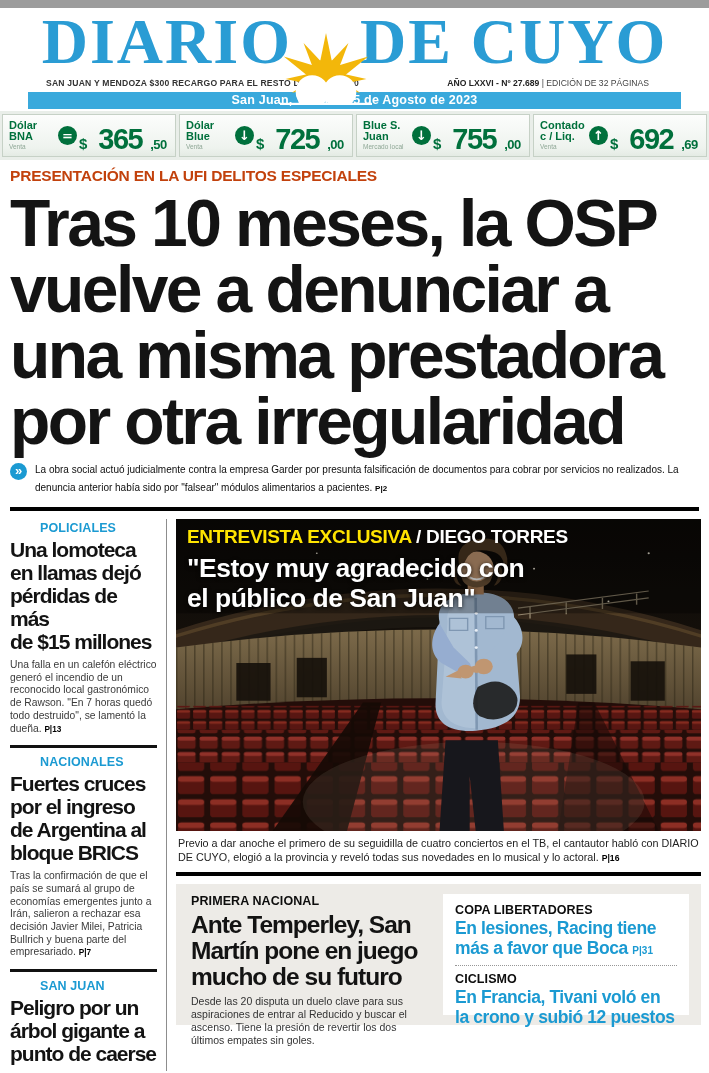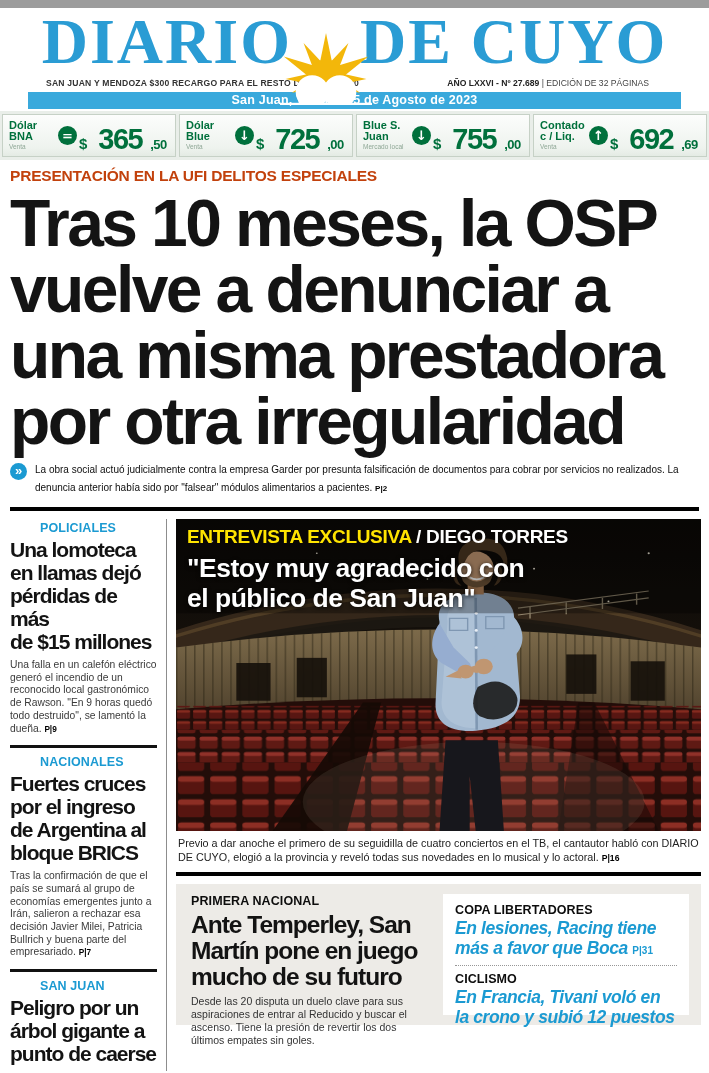--- a/index.html
+++ b/index.html
@@ -70,21 +70,21 @@
   .rule2{height:4px;background:#000;margin:7px 0 0;}
   
   .panel{display:flex;background:var(--panel_gray);margin-top:8px;padding:10px 12px 10px 15px;gap:12px;height:141px;}
   .pm{flex:1;min-width:0;}
   .sec2{font-size:12.5px;font-weight:700;color:#0d0d0d;letter-spacing:.1px;}
   .pm h3{font-size:24.5px;line-height:26px;font-weight:700;letter-spacing:-1px;color:#131313;
          white-space:pre-line;margin:4px 0 5px;}
   .pm p{font-size:10.5px;line-height:13px;color:#333;}
   .card{width:246px;flex:0 0 246px;background:#fff;padding:9px 12px 8px;}
   .brief .bh{white-space:pre-line;margin-top:2px;}
-  .brief .bh .hl{font-size:17.5px;line-height:19.5px;font-weight:700;color:var(--section_blue);letter-spacing:-.4px;font-style:italic;}
+  .brief .bh .hl{font-size:17.5px;line-height:19.5px;font-weight:700;color:var(--section_blue);letter-spacing:-.4px;}
   .brief .bh .pref{color:var(--section_blue);font-size:10px;}
   .bdiv{border-bottom:1.5px dotted #979797;margin:7px 0 6px;}
 </style>
 </head>
 <body>
 
 <div class="page">
 
   <header>
     <div class="mast-row">
@@ -201,21 +201,21 @@
 
   <div class="main">
 
     <aside class="left-col">
       <div class="story">
         <div class="sec">POLICIALES</div>
         <h3>Una lomoteca
 en llamas dejó
 pérdidas de más
 de $15 millones</h3>
-        <p><span>Una falla en un calefón eléctrico generó el incendio de un reconocido local gastronómico de Rawson. "En 9 horas quedó todo destruido", se lamentó la dueña.</span> <span class="pref">P|9</span></p>
+        <p><span>Una falla en un calefón eléctrico generó el incendio de un reconocido local gastronómico de Rawson. "En 7 horas quedó todo destruido", se lamentó la dueña.</span> <span class="pref">P|13</span></p>
       </div>
       <div class="srule"></div>
       <div class="story">
         <div class="sec">NACIONALES</div>
         <h3>Fuertes cruces
 por el ingreso
 de Argentina al
 bloque BRICS</h3>
         <p><span>Tras la confirmación de que el país se sumará al grupo de economías emergentes junto a Irán, salieron a rechazar esa decisión Javier Milei, Patricia Bullrich y buena parte del empresariado.</span> <span class="pref">P|7</span></p>
       </div>

